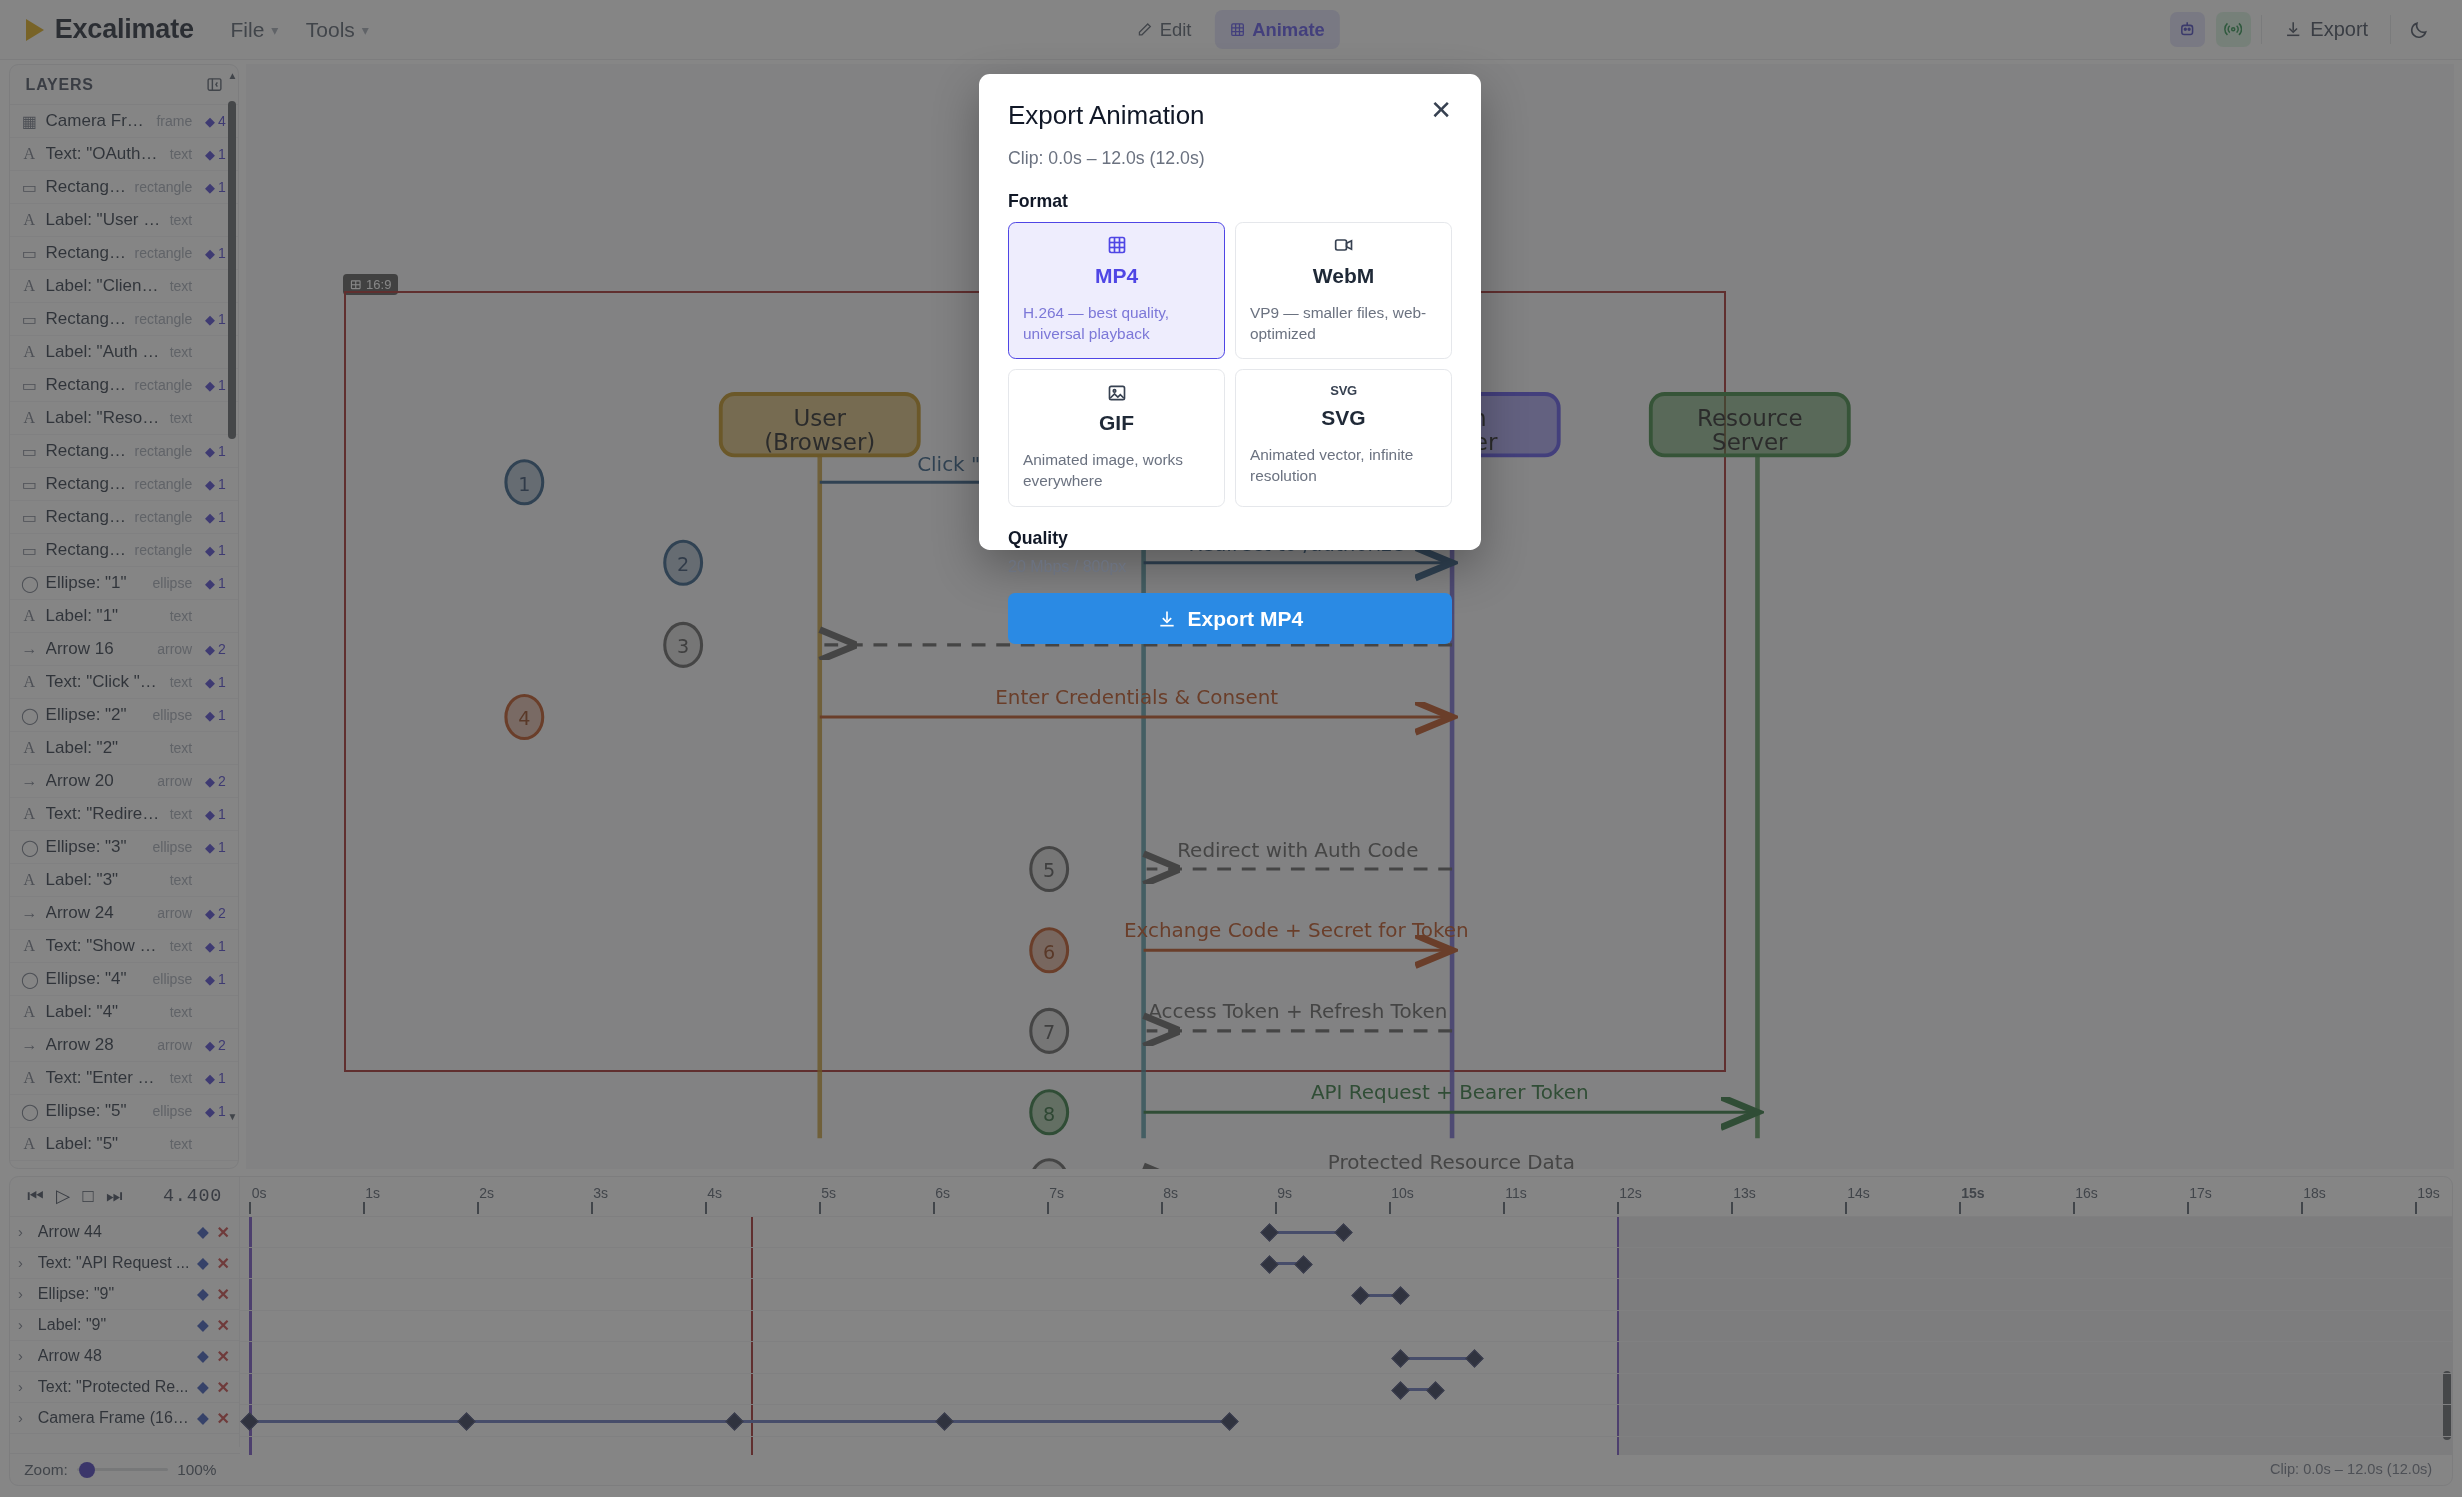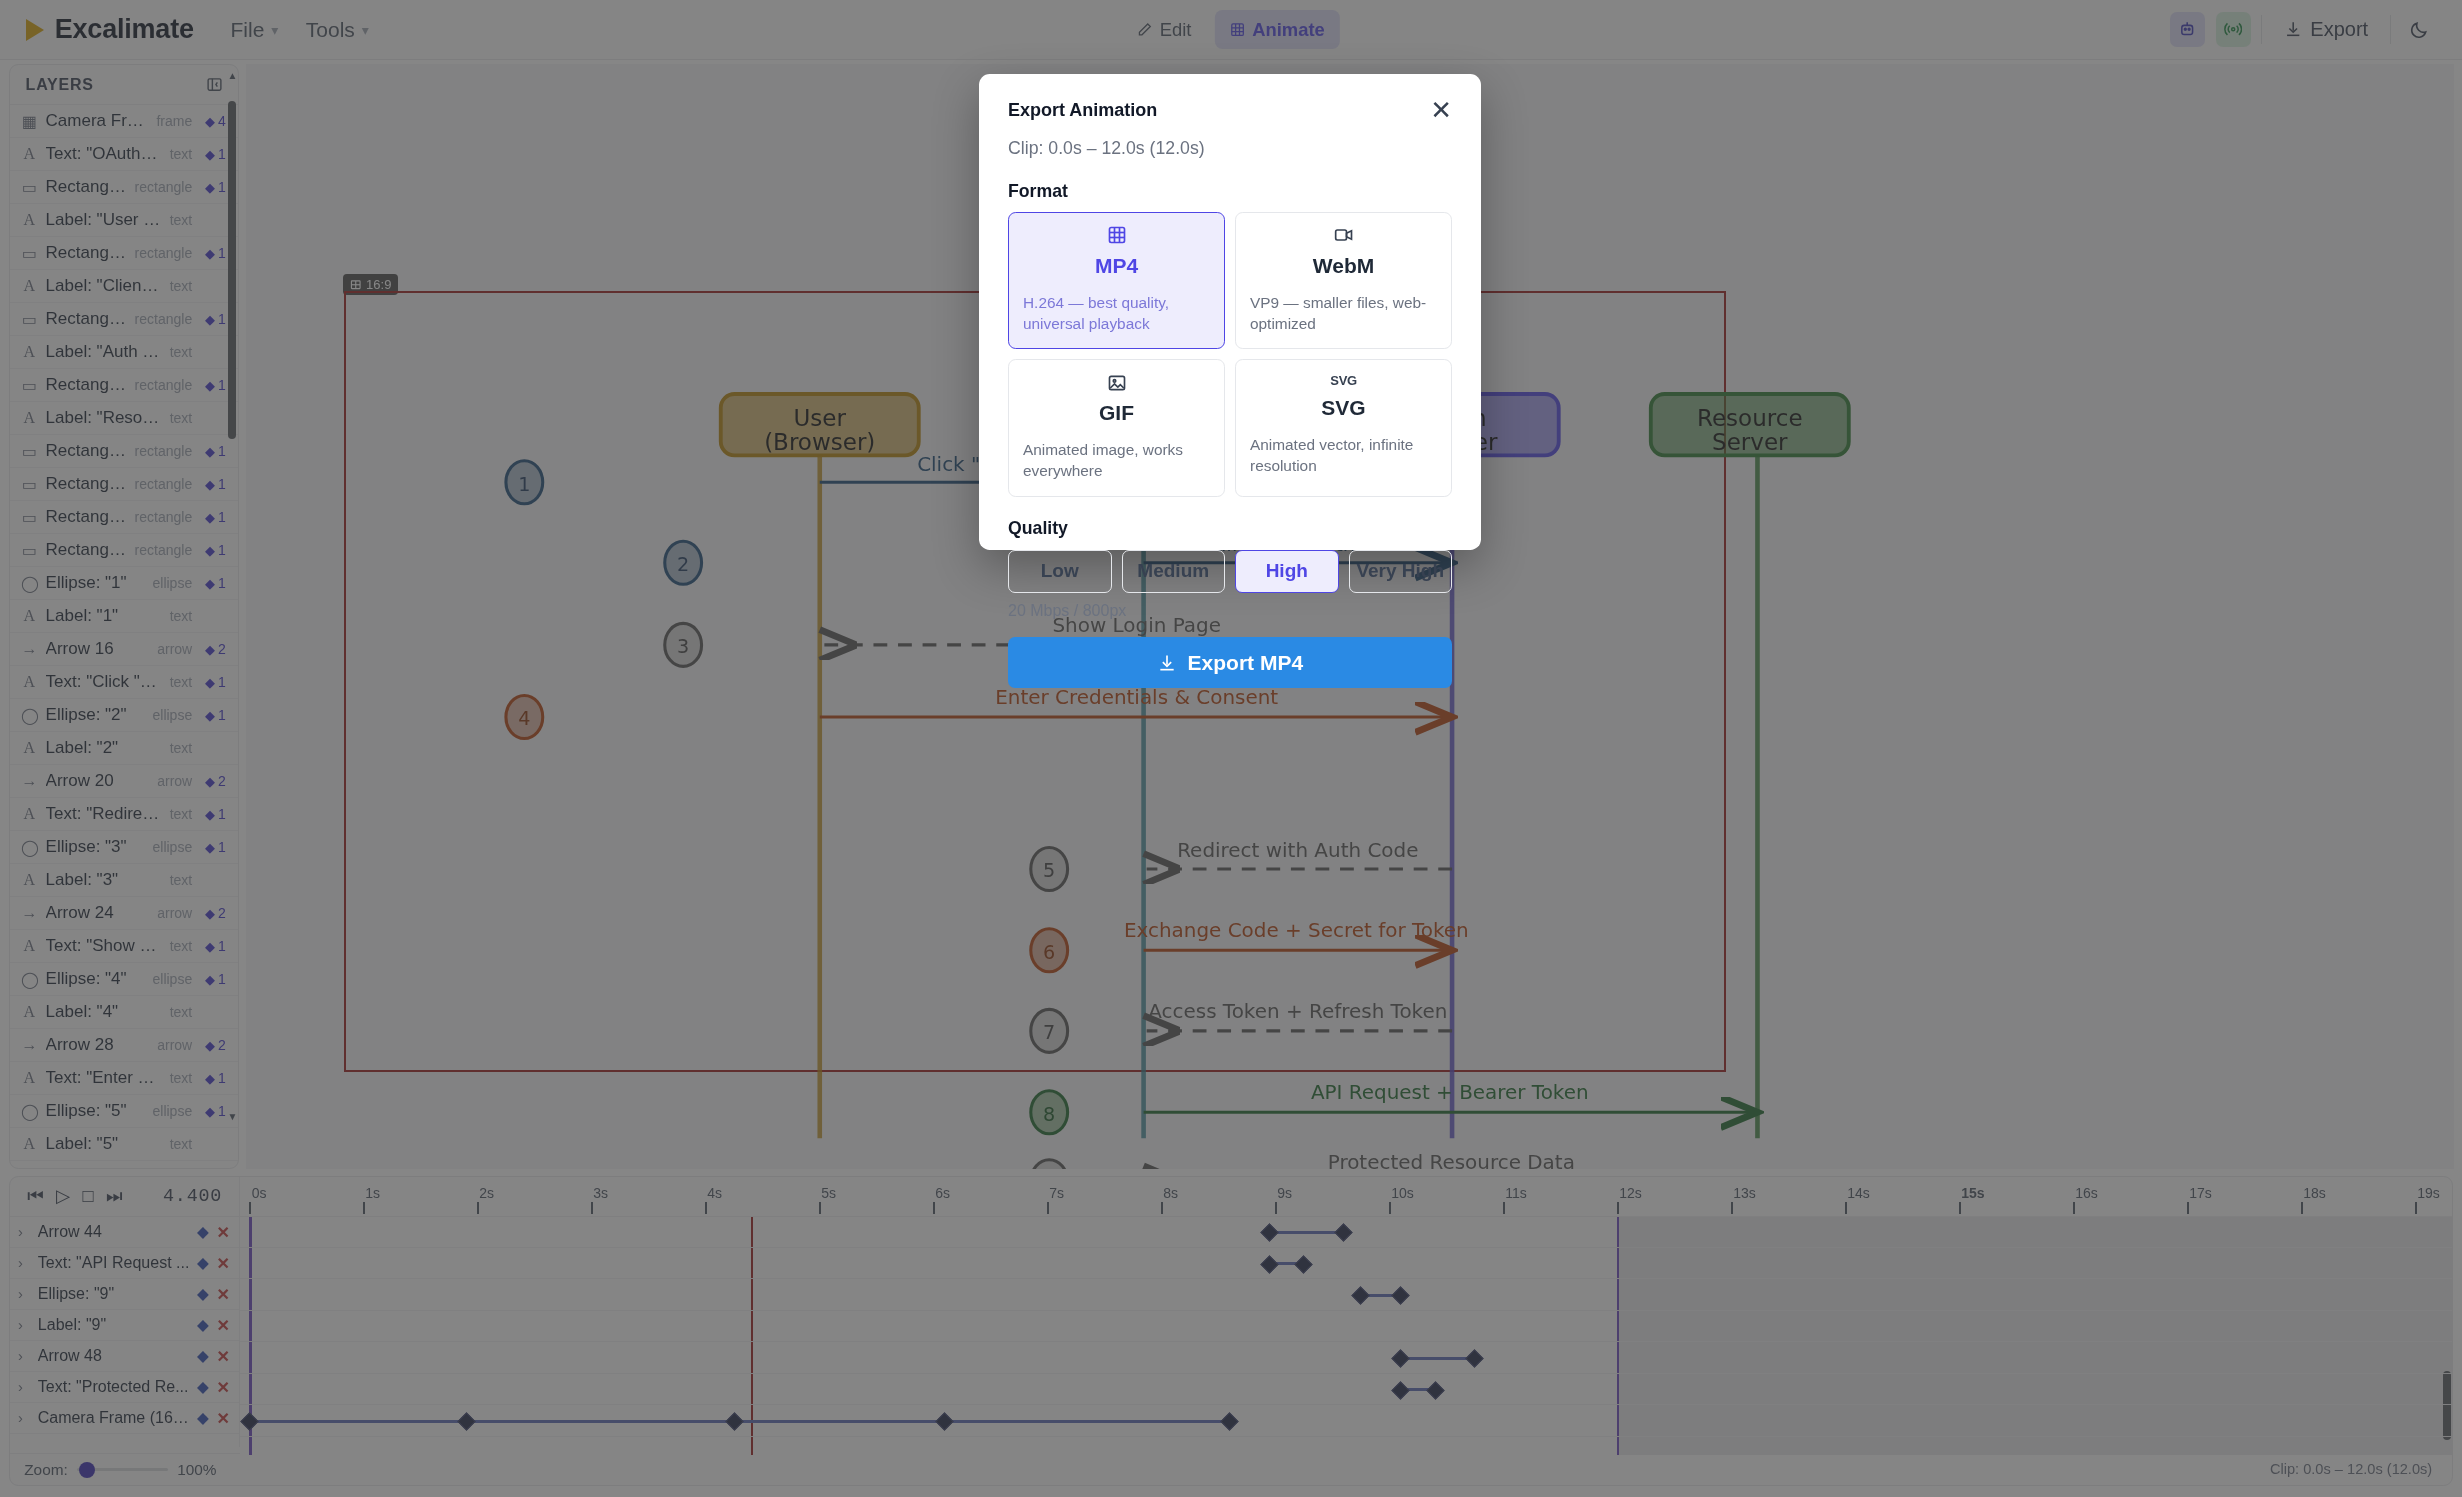--- a/index.html
+++ b/index.html
@@ -174,21 +174,21 @@
   }
 
   
   #modal {
     position: absolute; left: 979px; top: 74px; width: 502px; height: 476px;
     background: #ffffff; border-radius: 10.7px; z-index: 600;
     box-shadow: 0 17px 46px rgba(0,0,0,0.30);
     padding: 26px 29px 28px 29px;
   }
   #modal-head { display: flex; align-items: flex-start; justify-content: space-between; }
-  #modal-title { font-size: 18px; font-weight: 700; color: #111827; }
+  #modal-title { font-size: 26px; font-weight: 400; color: #111827; }
   #modal-close { font-size: 26px; color: #374151; cursor: pointer; line-height: 0.8; }
   #modal-clip { margin-top: 17px; font-size: 17.7px; color: #6b7280; }
   .sec-label { margin-top: 21.5px; font-size: 17.7px; font-weight: 700; color: #111827; }
   #format-grid {
     margin-top: 10.7px; display: grid; grid-template-columns: 1fr 1fr; gap: 10px;
   }
   .fmt-card {
     border: 0.8px solid #e5e7eb; border-radius: 7.7px; padding: 12.3px 14px 14px 14px; cursor: pointer;
     min-height: 83px;
   }
@@ -860,34 +860,20 @@
           <div class="fmt-top">
             <span class="fmt-icon">
               <span class="svg-glyph">SVG</span>
             </span>
             <span class="fmt-name">SVG</span>
           </div>
           <div class="fmt-desc">Animated vector, infinite resolution</div>
         </div>
       </div>
     <div class="sec-label">Quality</div>
-    <div id="quality-row">
-        <div class="q-btn">
-          <span>Low</span>
-        </div>
-        <div class="q-btn">
-          <span>Medium</span>
-        </div>
-        <div class="q-btn selected">
-          <span>High</span>
-        </div>
-        <div class="q-btn">
-          <span>Very High</span>
-        </div>
-      </div>
     <div id="bitrate">20 Mbps / 800px</div>
     <button id="export-mp4">
       <svg width="20" height="20" viewBox="0 0 24 24" fill="none" stroke="currentColor" stroke-width="2">
           <path d="M12 3v11"></path>
           <path d="M7 11l5 5 5-5"></path>
           <path d="M4 20h16"></path>
         </svg>
       <span>Export MP4</span>
     </button>
   </div>

